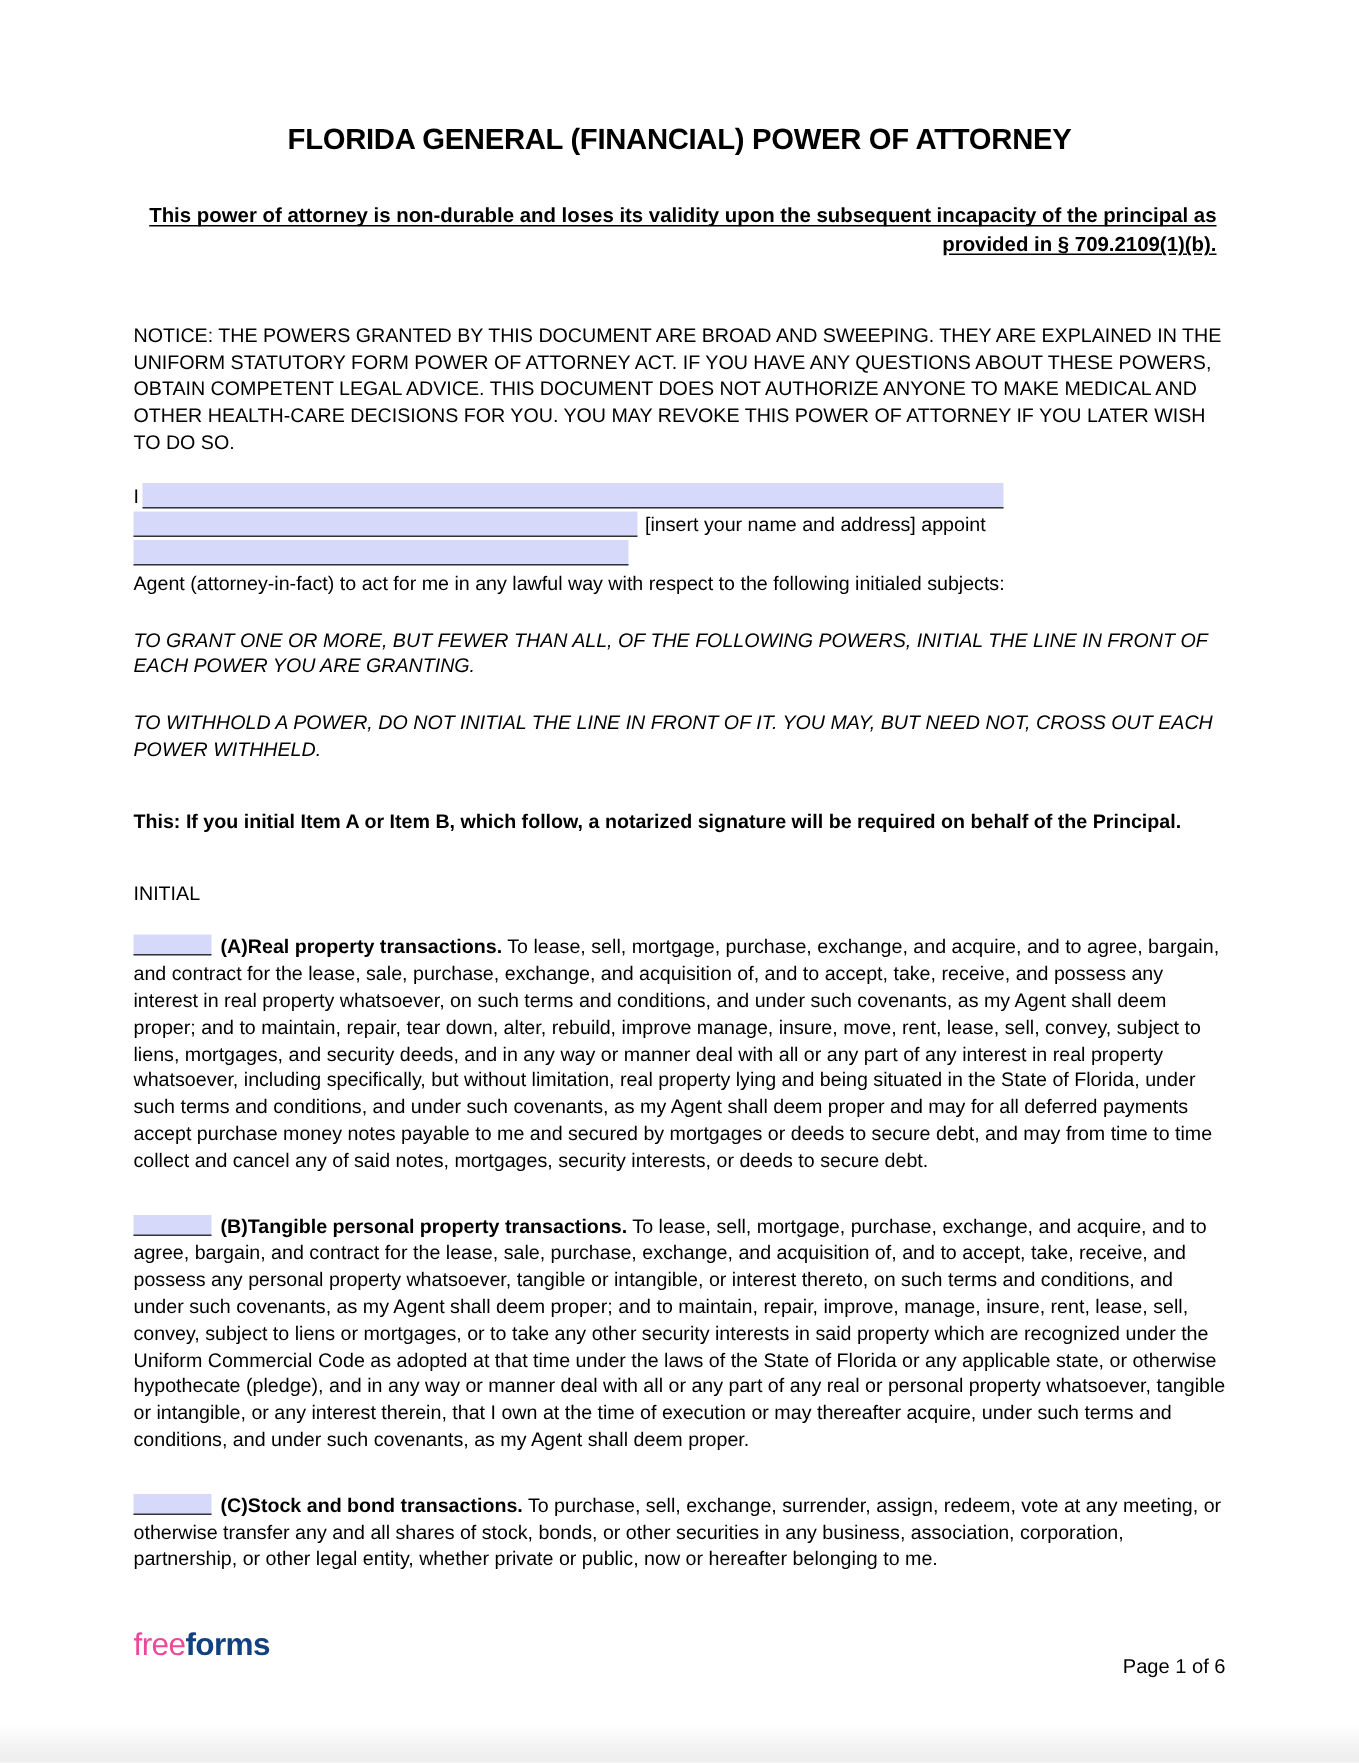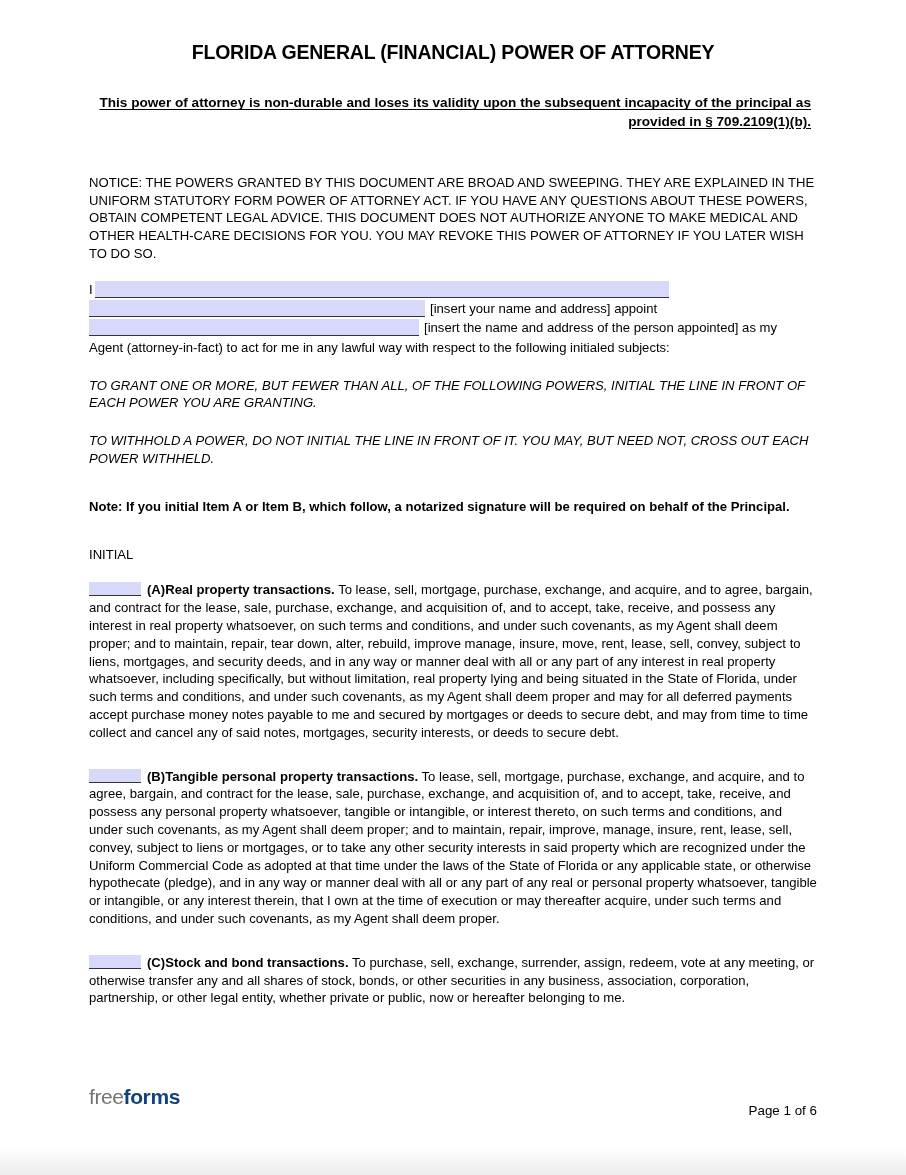--- a/index.html
+++ b/index.html
@@ -37,21 +37,21 @@
     width: 728px;
   }
 
   
   .doc-title {
     text-align: center;
     font-size: 19.5px;
     font-weight: bold;
     letter-spacing: -0.2px;
     margin: 0;
-    padding-top: 40px;
+    padding-top: 81px;
     line-height: 1.25;
   }
   .subhead {
     text-align: center;
     font-size: 13.2px;
     font-weight: bold;
     line-height: 1.32;
     margin: 0;
     padding-top: 24px;
     padding-left: 28px;
@@ -148,21 +148,21 @@
   }
   .logo {
     position: absolute;
     left: 0;
     top: 0;
     font-size: 21px;
     font-weight: bold;
     letter-spacing: -0.4px;
     line-height: 26px;
   }
-  .logo .free { color: #737373; font-weight: normal; }
+  .logo .free { color: #ec4899; font-weight: normal; }
   .logo .forms { color: #12417f; font-weight: bold; }
   .page-num {
     position: absolute;
     right: 0;
     top: 17px;
     font-size: 13.4px;
     line-height: 20px;
     white-space: pre;
   }
 </style>
@@ -183,29 +183,28 @@
       <div class="fill-row">
         <span class="lead">I</span>
         <span class="fill-field w1"></span>
       </div>
       <div class="fill-row">
         <span class="fill-field w2"></span>
         <span class="fill-note">[insert your name and address] appoint</span>
       </div>
       <div class="fill-row">
         <span class="fill-field w3"></span>
-        <span class="fill-note">[insert the name and address of the person appointed] as my</span>
       </div>
       <div class="fill-tail">Agent (attorney-in-fact) to act for me in any lawful way with respect to the following initialed subjects:</div>
     </div>
 
     <p class="para gap-20">TO GRANT ONE OR MORE, BUT FEWER THAN ALL, OF THE FOLLOWING POWERS, INITIAL THE LINE IN FRONT OF EACH POWER YOU ARE GRANTING.</p>
     <p class="para gap-20">TO WITHHOLD A POWER, DO NOT INITIAL THE LINE IN FRONT OF IT. YOU MAY, BUT NEED NOT, CROSS OUT EACH POWER WITHHELD.</p>
 
-    <p class="para gap-30"><span class="bold">Note:</span><span class="bold">  If you initial Item A or Item B, which follow, a notarized signature will be required on behalf of the Principal.</span></p>
+    <p class="para gap-30"><span class="bold">This:</span><span class="bold">  If you initial Item A or Item B, which follow, a notarized signature will be required on behalf of the Principal.</span></p>
 
     <p class="para gap-30">INITIAL</p>
 
     <p class="para gap-18"><span class="initial-blank"></span><span class="bold">(A)</span><span class="bold">Real property transactions.</span><span>  To lease, sell, mortgage, purchase, exchange, and acquire, and to agree, bargain, and contract for the lease, sale, purchase, exchange, and acquisition of, and to accept, take, receive, and possess any interest in real property whatsoever, on such terms and conditions, and under such covenants, as my Agent shall deem proper; and to maintain, repair, tear down, alter, rebuild, improve manage, insure, move, rent, lease, sell, convey, subject to liens, mortgages, and security deeds, and in any way or manner deal with all or any part of any interest in real property whatsoever, including specifically, but without limitation, real property lying and being situated in the State of Florida, under such terms and conditions, and under such covenants, as my Agent shall deem proper and may for all deferred payments accept purchase money notes payable to me and secured by mortgages or deeds to secure debt, and may from time to time collect and cancel any of said notes, mortgages, security interests, or deeds to secure debt.</span></p>
 
     <p class="para gap-26"><span class="initial-blank"></span><span class="bold">(B)</span><span class="bold">Tangible personal property transactions.</span><span>  To lease, sell, mortgage, purchase, exchange, and acquire, and to agree, bargain, and contract for the lease, sale, purchase, exchange, and acquisition of, and to accept, take, receive, and possess any personal property whatsoever, tangible or intangible, or interest thereto, on such terms and conditions, and under such covenants, as my Agent shall deem proper; and to maintain, repair, improve, manage, insure, rent, lease, sell, convey, subject to liens or mortgages, or to take any other security interests in said property which are recognized under the Uniform Commercial Code as adopted at that time under the laws of the State of Florida or any applicable state, or otherwise hypothecate (pledge), and in any way or manner deal with all or any part of any real or personal property whatsoever, tangible or intangible, or any interest therein, that I own at the time of execution or may thereafter acquire, under such terms and conditions, and under such covenants, as my Agent shall deem proper.</span></p>
 
     <p class="para gap-26"><span class="initial-blank"></span><span class="bold">(C)</span><span class="bold">Stock and bond transactions.</span><span>  To purchase, sell, exchange, surrender, assign, redeem, vote at any meeting, or otherwise transfer any and all shares of stock, bonds, or other securities in any business, association, corporation, partnership, or other legal entity, whether private or public, now or hereafter belonging to me.</span></p>
 
   </div>

